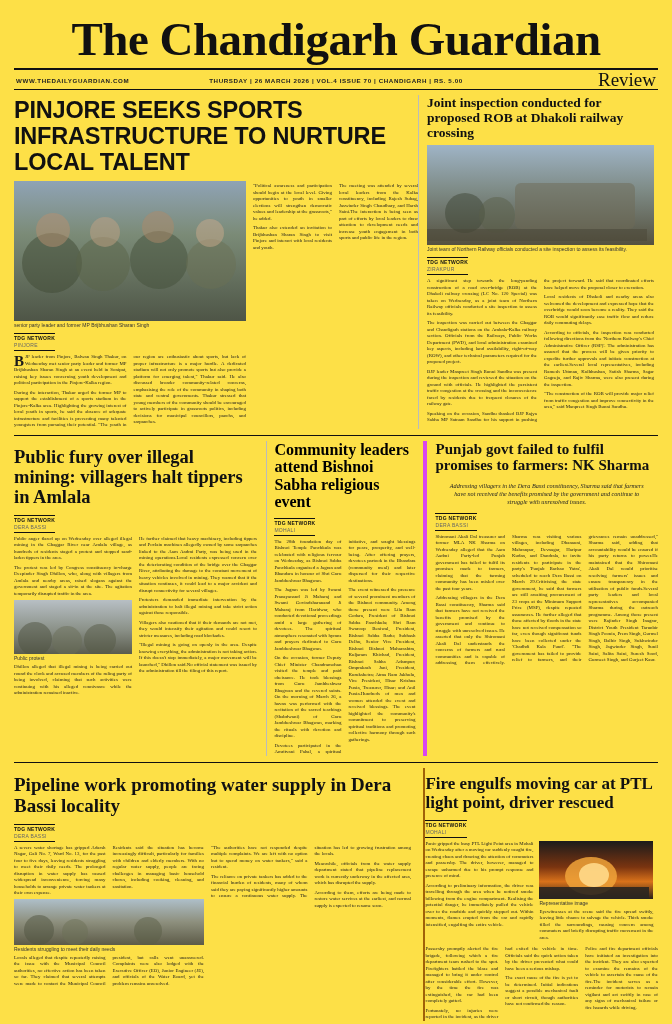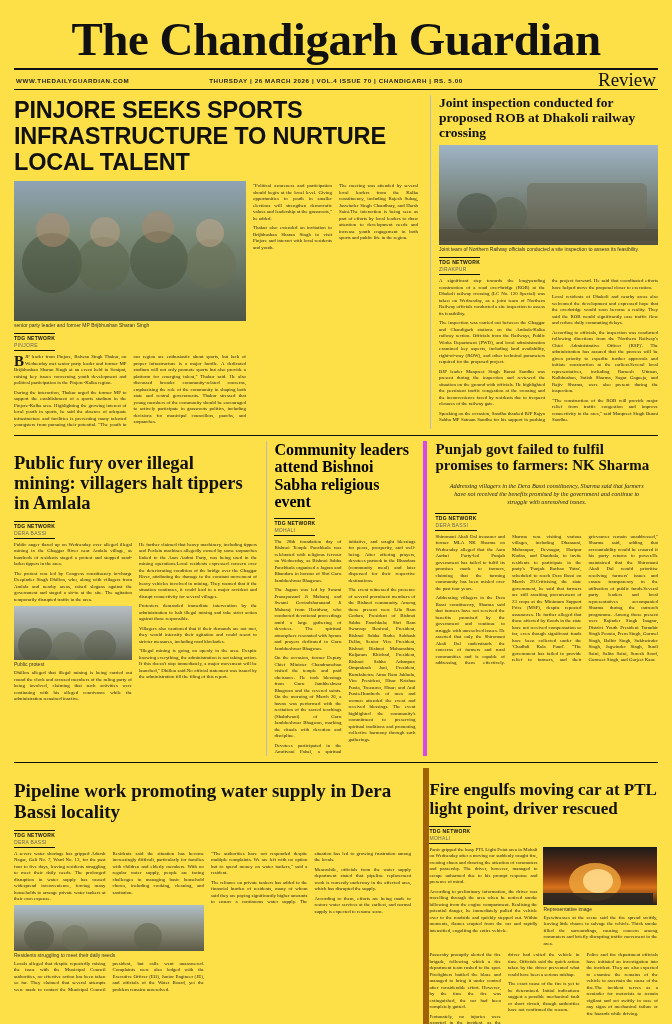--- a/index.html
+++ b/index.html
@@ -58,21 +58,21 @@
     font-family: "Liberation Serif", serif;
     font-size: 19px;
     letter-spacing: 0px;
     font-weight: 400;
     color: #111;
     line-height: 14px;
   }
   .rule-thin { border-top: 1.5px solid #111; margin-bottom: 5px; }
 
   
-  .topzone { display: flex; gap: 12px; }
+  .topzone { display: flex; gap: 0; }
   .left-top { width: 404px; }
   .right-top { width: 236px; border-left: 1px solid #bbb; padding-left: 8px; }
 
   h1.head-main {
     font-family: "Liberation Sans", sans-serif;
     font-weight: 700;
     font-size: 23.5px;
     line-height: 26px;
     margin: 2px 0 6px 0;
     color: #111;
@@ -84,21 +84,21 @@
     font-size: 13.5px;
     line-height: 15px;
     margin: 0 0 5px 0;
     color: #111;
   }
   h2.head-big {
     font-family: "Liberation Serif", serif;
     font-weight: 700;
     font-size: 18.5px;
     line-height: 20px;
-    margin: 12px 0 6px 0;
+    margin: 6px 0 6px 0;
     color: #111;
   }
   h2.head-mid {
     font-family: "Liberation Serif", serif;
     font-weight: 700;
     font-size: 16px;
     line-height: 17.5px;
     margin: 0 0 5px 0;
   }
 
@@ -151,21 +151,21 @@
 
   .divider-h { border-top: 1px solid #111; margin: 6px 0 5px 0; }
 
   .midzone { display: flex; gap: 8px; margin-top: 5px; }
   .col-a { width: 246px; }
   .col-b { width: 150px; border-left: 1px solid #bbb; padding-left: 7px; }
   .col-c { width: 236px; border-left: 4px solid #d946ef; padding-left: 8px; }
 
   .lowzone { display: flex; gap: 8px; margin-top: 5px; }
   .low-left { width: 404px; }
-  .low-right { width: 236px; border-left: 6px solid #a16207; padding-left: 0; }
+  .low-right { width: 236px; border-left: 2px solid #a16207; padding-left: 0; }
 
   .standfirst {
     font-family: "Liberation Serif", serif;
     font-style: italic;
     font-size: 6.2px;
     line-height: 8px;
     text-align: center;
     color: #222;
     padding: 3px 10px 5px 10px;
   }

